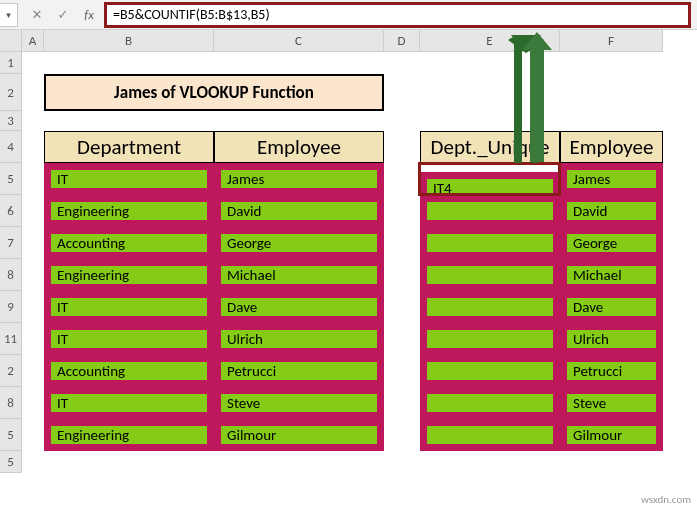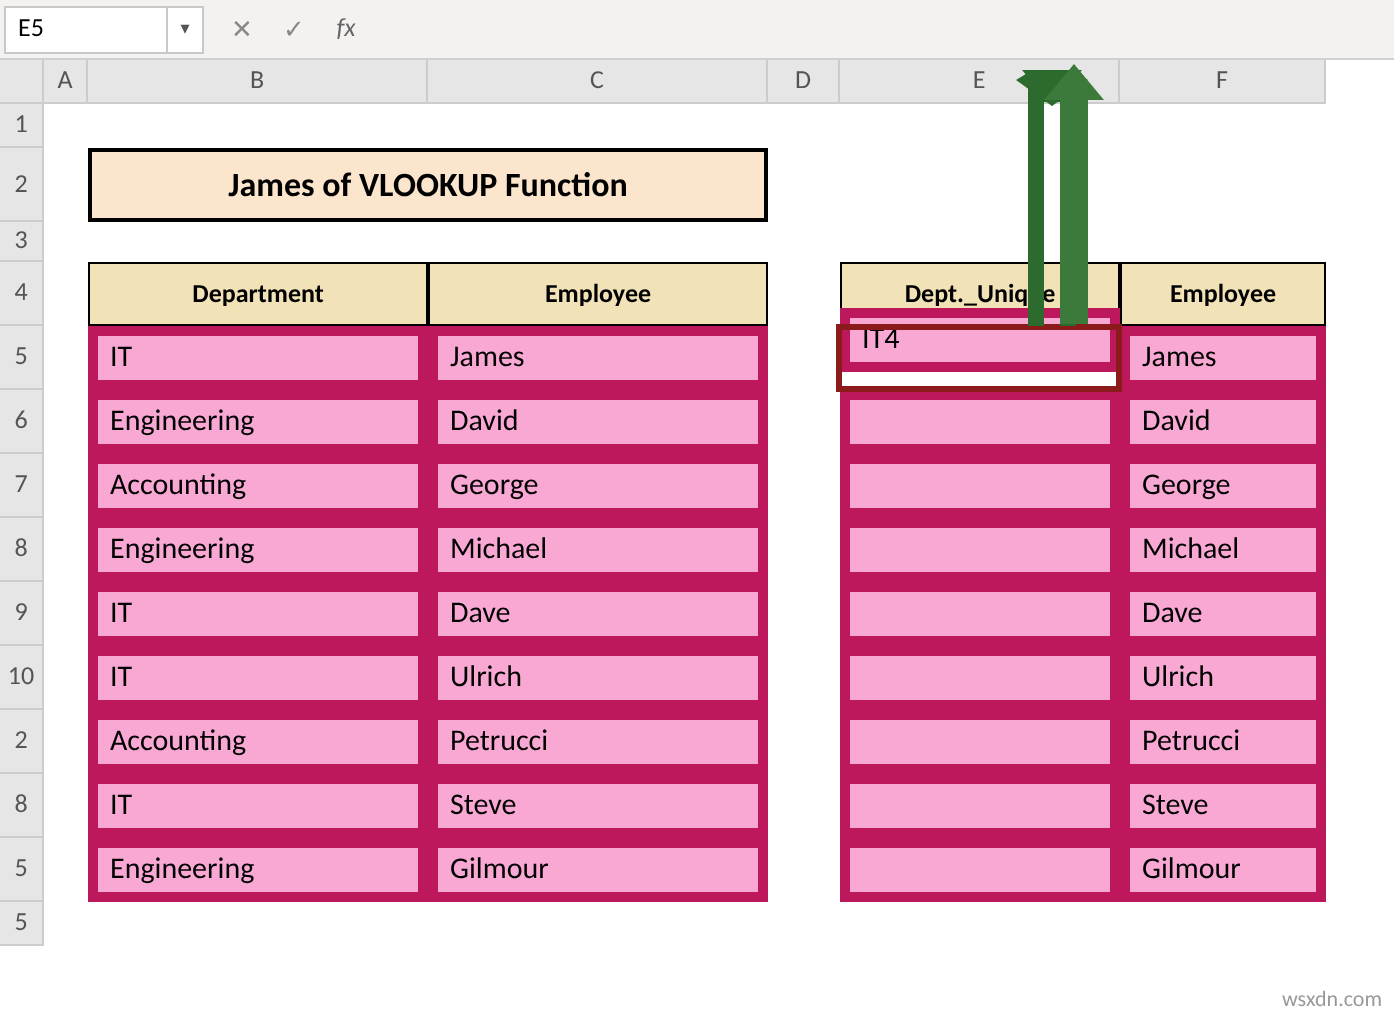--- a/index.html
+++ b/index.html
@@ -30,40 +30,42 @@
     
     .r1 { height: 22px; }
     .r2 { height: 37px; }
     .r3 { height: 20px; }
     .rN { height: 32px; }
     .r14 { height: 22px; }
     
     
     .banner { position: absolute; background: #fce5cd; border: 2px solid #000; display: flex; align-items: center; justify-content: center; font-weight: bold; font-size: 17px; }
     
-    .thead { background: #f2e2b8; border: 1px solid #000; display: flex; align-items: center; justify-content: center; font-weight: bold; font-size: 13px; position: absolute; }
+    .thead { background: #f2e2b8; border: 1px solid #000; display: flex; align-items: center; justify-content: center; font-weight: normal; font-size: 21px; position: absolute; }
     
-    .dcell { background: #f9a8d4; border: 5px solid #be185d; display: flex; align-items: center; padding-left: 6px; font-size: 15px; position: absolute; }
+    .dcell { background: #84cc16; border: 7px solid #be185d; display: flex; align-items: center; padding-left: 6px; font-size: 15px; position: absolute; }
     
     .hlred { position: absolute; border: 3px solid #8b1a1a; pointer-events: none; }
     .arrow { position: absolute; pointer-events: none; }
     .watermark { position: absolute; right: 6px; bottom: 4px; font-size: 11px; color: #999; }
   </style>
 </head>
 <body>
 
 <div class="topbar">
-  <div class="namebox">E5</div>
   <div class="nbdrop">
     <span>▾</span>
   </div>
   <div class="fbtns">
     <div class="fbtn">✕</div>
     <div class="fbtn">✓</div>
     <div class="fbtn fx">fx</div>
+  </div>
+  <div class="formula-wrap">
+    <span>=B5&amp;COUNTIF(B5:B$13,B5)</span>
   </div>
 </div>
 
 <div class="gridwrap" style="height:480px;">
   <div class="cornercell"></div>
 
   <div class="colheads">
     <div class="colhead cA">A</div>
     <div class="colhead cB">B</div>
     <div class="colhead cC">C</div>
@@ -75,21 +77,21 @@
   <div class="rowheads">
     <div class="rowhead r1">1</div>
     <div class="rowhead r2">2</div>
     <div class="rowhead r3">3</div>
     <div class="rowhead rN">4</div>
     <div class="rowhead rN">5</div>
     <div class="rowhead rN">6</div>
     <div class="rowhead rN">7</div>
     <div class="rowhead rN">8</div>
     <div class="rowhead rN">9</div>
-    <div class="rowhead rN">10</div>
+    <div class="rowhead rN">11</div>
     <div class="rowhead rN">2</div>
     <div class="rowhead rN">8</div>
     <div class="rowhead rN">5</div>
     <div class="rowhead r14">5</div>
   </div>
 
   <div class="cells">
 
     <div class="banner" style="left:22px; top:22px; width:340px; height:37px;">James of VLOOKUP Function</div>
 
@@ -112,21 +114,21 @@
     <div class="dcell" style="left:192px; top:111px; width:170px; height:32px;">James</div>
     <div class="dcell" style="left:192px; top:143px; width:170px; height:32px;">David</div>
     <div class="dcell" style="left:192px; top:175px; width:170px; height:32px;">George</div>
     <div class="dcell" style="left:192px; top:207px; width:170px; height:32px;">Michael</div>
     <div class="dcell" style="left:192px; top:239px; width:170px; height:32px;">Dave</div>
     <div class="dcell" style="left:192px; top:271px; width:170px; height:32px;">Ulrich</div>
     <div class="dcell" style="left:192px; top:303px; width:170px; height:32px;">Petrucci</div>
     <div class="dcell" style="left:192px; top:335px; width:170px; height:32px;">Steve</div>
     <div class="dcell" style="left:192px; top:367px; width:170px; height:32px;">Gilmour</div>
 
-    <div class="dcell" style="left:398px; top:102px; width:140px; height:32px;text-align:center;">IT4</div>
+    <div class="dcell" style="left:398px; top:120px; width:140px; height:32px;text-align:center;">IT4</div>
     <div class="dcell" style="left:398px; top:143px; width:140px; height:32px;"></div>
     <div class="dcell" style="left:398px; top:175px; width:140px; height:32px;"></div>
     <div class="dcell" style="left:398px; top:207px; width:140px; height:32px;"></div>
     <div class="dcell" style="left:398px; top:239px; width:140px; height:32px;"></div>
     <div class="dcell" style="left:398px; top:271px; width:140px; height:32px;"></div>
     <div class="dcell" style="left:398px; top:303px; width:140px; height:32px;"></div>
     <div class="dcell" style="left:398px; top:335px; width:140px; height:32px;"></div>
     <div class="dcell" style="left:398px; top:367px; width:140px; height:32px;"></div>
 
     <div class="dcell" style="left:538px; top:111px; width:103px; height:32px;">James</div>

